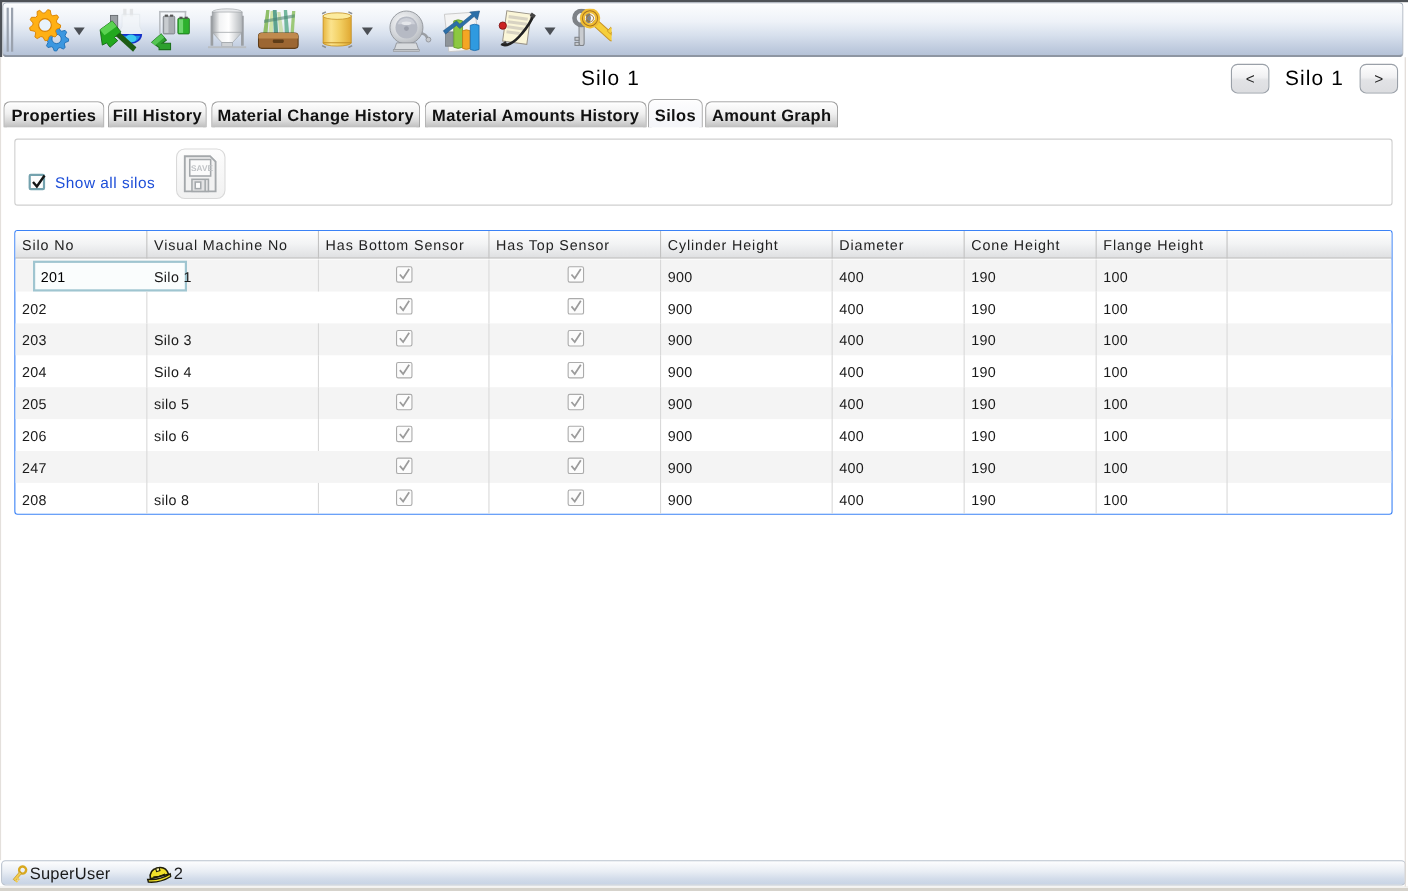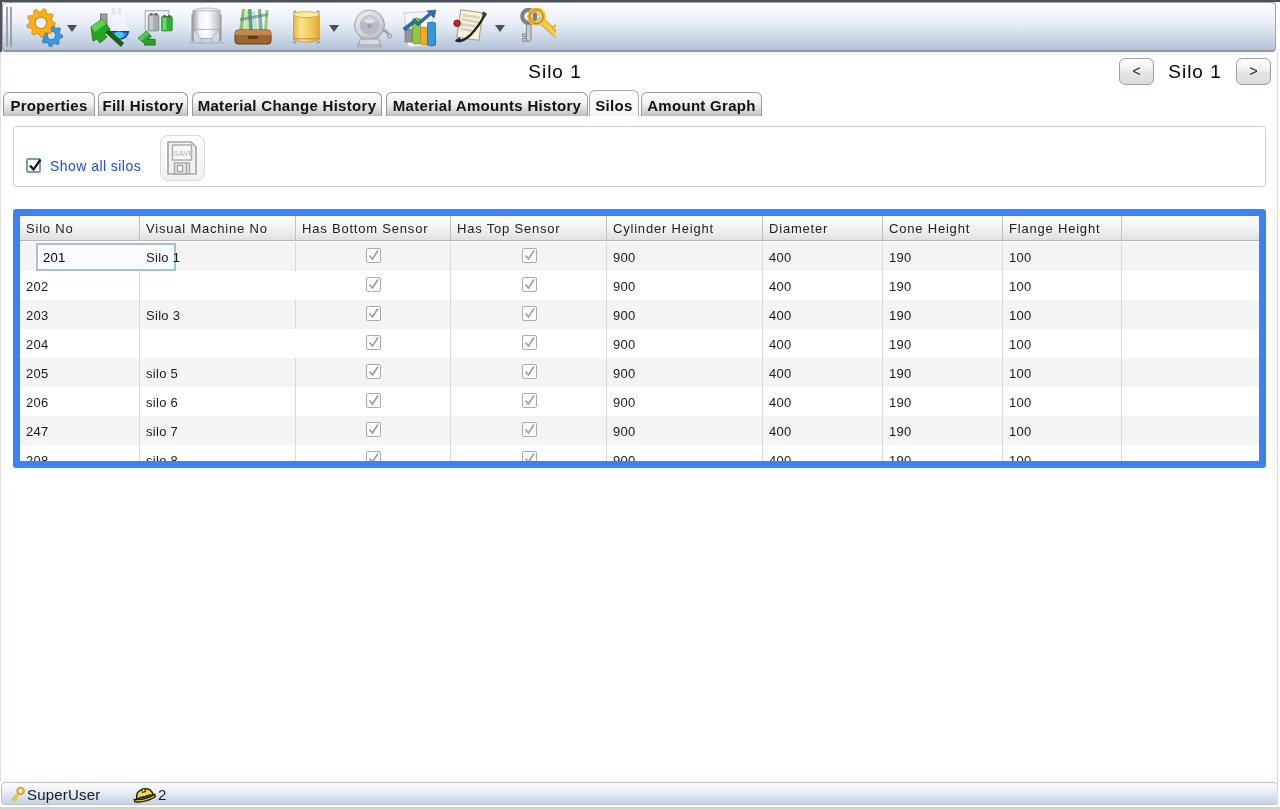--- a/index.html
+++ b/index.html
@@ -31,21 +31,21 @@
   font-size:15px; font-weight:bold; color:#111; line-height:25px; letter-spacing:0.3px; }
 .tab.sel { top:0; height:26px; line-height:29px; background:linear-gradient(180deg,#fdfdfe,#f3f4f8); border-color:#a8a8a8; z-index:3; }
 
 #panel { position:absolute; left:13px; top:126px; width:1253px; height:61px; border:1px solid #cfcfcf; border-radius:3px; background:#fff; }
 #cb { position:absolute; left:12px; top:31px; width:15px; height:15px; border:2px solid #74a2ae; border-radius:2px; background:#fdfdfd; }
 #cb svg { position:absolute; left:0px; top:-2px; }
 #cblbl { position:absolute; left:36px; top:31px; font-size:14px; color:#1d4ed8; letter-spacing:0.45px; }
 #savebtn { position:absolute; left:146px; top:8px; width:45px; height:46px; border:1px solid #d9d9d9; border-radius:8px;
   background:linear-gradient(180deg,#fdfdfd,#f1f1f1); }
 
-#grid { position:absolute; left:13px; top:209px; width:1253px; height:259px; border:7px solid #3b82f6; border-radius:3px; background:#fff; overflow:hidden; }
+#grid { position:absolute; left:13px; top:209px; width:1253px; height:259px; border:1px solid #3b82f6; border-radius:3px; background:#fff; overflow:hidden; }
 #ghead { position:absolute; left:0; top:0; width:1251px; height:25px;
   background:linear-gradient(180deg,#fefefe 0%,#f2f3f4 50%,#dfe0e2 100%); border-bottom:1px solid #b6b6b6; }
 .hcell { position:absolute; top:0; height:25px; border-right:1px solid #c2c2c2; font-size:13px; color:#222; line-height:26px; padding-left:6px; letter-spacing:0.8px; }
 .grow { position:absolute; left:0; width:1251px; height:29px; }
 .grow.odd { background:#f4f4f4; }
 .gcell { position:absolute; top:0; height:29px; border-right:1px solid #d9d9d9; font-size:13px; color:#1a1a1a; line-height:31px; padding-left:6px; letter-spacing:0.3px; }
 .selcell { position:absolute; left:16px; top:1px; width:140px; height:28px; border:2px solid #9fc5d0; background:#fafdfd; line-height:26px; padding-left:5px; font-size:13px; letter-spacing:0.3px; }
 .rowchk { position:absolute; top:6px; width:15px; height:15px; border:1px solid #ababab; border-radius:2px; background:#fcfcfc; }
 .rowchk svg { display:block; }
 #cb svg { display:block; }
@@ -307,20 +307,21 @@
           </div>
         </div>
         <div class="gcell" style="left:587px;width:156px">900</div>
         <div class="gcell" style="left:743px;width:120px">400</div>
         <div class="gcell" style="left:863px;width:120px">190</div>
         <div class="gcell" style="left:983px;width:119px">100</div>
         <div class="gcell" style="left:1102px;width:148px;border-right:none"></div>
       </div>
   <div class="grow" style="top:113px">
         <div class="gcell" style="left:0;width:120px">204</div>
+        <div class="gcell" style="left:120px;width:156px">Silo 4</div>
         <div class="gcell" style="left:276px;width:155px">
           <div class="rowchk" style="left:70px">
             <svg width="13" height="13" viewBox="0 0 13 13">
               <path d="M2.5,6.5 L5.5,10 L11,1.5" stroke="#9b9b9b" stroke-width="1.6" fill="none"></path>
             </svg>
           </div>
         </div>
         <div class="gcell" style="left:431px;width:156px">
           <div class="rowchk" style="left:71px">
             <svg width="13" height="13" viewBox="0 0 13 13">
@@ -375,21 +376,20 @@
           </div>
         </div>
         <div class="gcell" style="left:587px;width:156px">900</div>
         <div class="gcell" style="left:743px;width:120px">400</div>
         <div class="gcell" style="left:863px;width:120px">190</div>
         <div class="gcell" style="left:983px;width:119px">100</div>
         <div class="gcell" style="left:1102px;width:148px;border-right:none"></div>
       </div>
   <div class="grow odd" style="top:200px">
         <div class="gcell" style="left:0;width:120px">247</div>
-        <div class="gcell" style="left:120px;width:156px">silo 7</div>
         <div class="gcell" style="left:276px;width:155px">
           <div class="rowchk" style="left:70px">
             <svg width="13" height="13" viewBox="0 0 13 13">
               <path d="M2.5,6.5 L5.5,10 L11,1.5" stroke="#9b9b9b" stroke-width="1.6" fill="none"></path>
             </svg>
           </div>
         </div>
         <div class="gcell" style="left:431px;width:156px">
           <div class="rowchk" style="left:71px">
             <svg width="13" height="13" viewBox="0 0 13 13">

